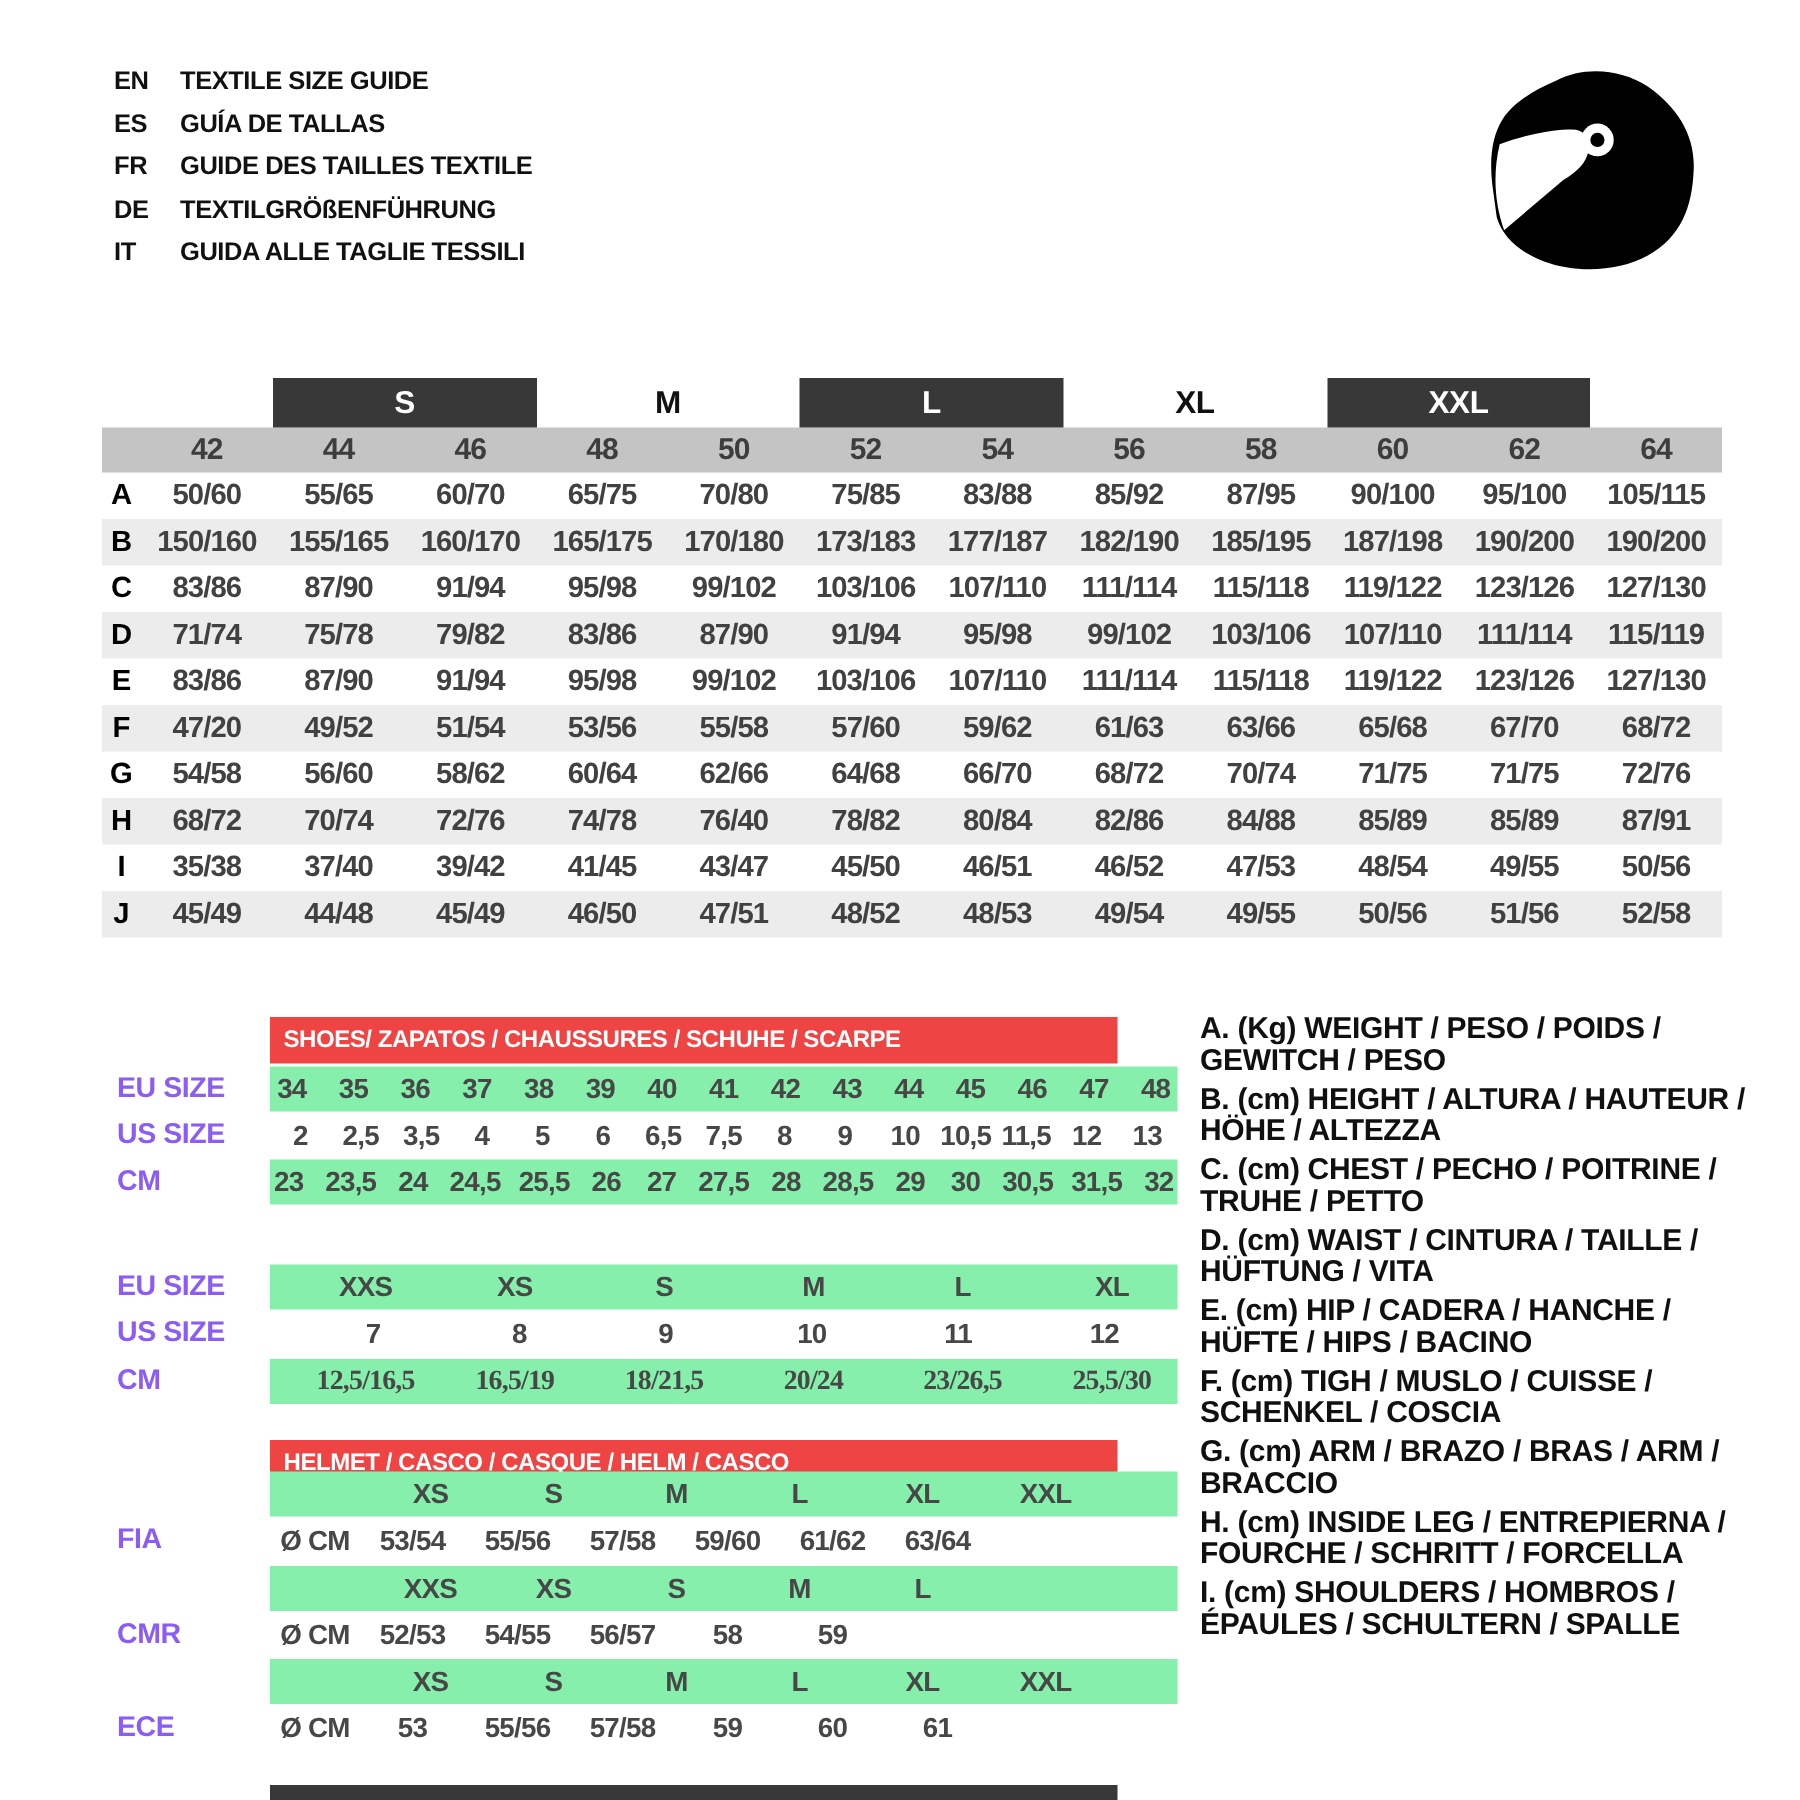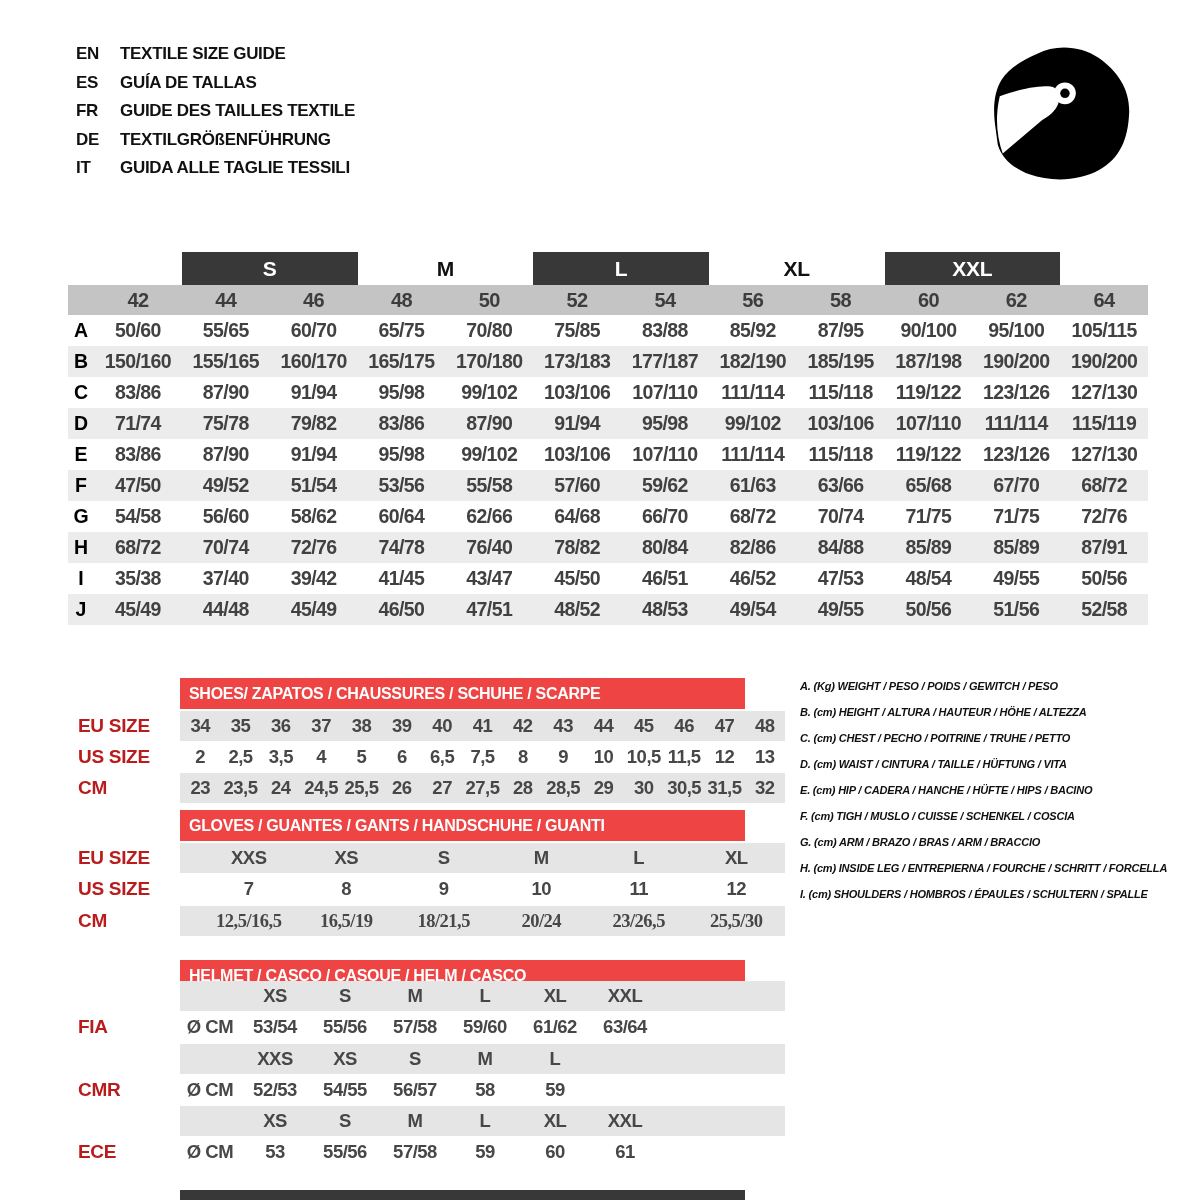--- a/index.html
+++ b/index.html
@@ -27,31 +27,31 @@
   .num-row .cell { color:#3d3d3d; font-size:20px; }
   .trow { height:31px; }
   .trow.alt { background:#ececec; }
   .trow .letter { color:#000; letter-spacing:0; }
 
   
   .sec-header { position:absolute; left:180px; width:565px; height:31px; background:#ef4444;
                 color:#fff; font-size:16px; line-height:31px; padding-left:9px;
                 box-sizing:border-box; letter-spacing:-0.3px; white-space:nowrap; }
   .sub-row { position:absolute; left:180px; width:605px; height:30px; display:grid; box-sizing:border-box; }
-  .sub-row.shaded { background:#e5e5e5; }
+  .sub-row.shaded { background:#86efac;gap:12px; }
   .sub-row .cell { font-size:18.5px; letter-spacing:-0.5px; color:#474747; }
   .shoes-grid  { grid-template-columns:repeat(15,1fr); }
   .gloves-grid { grid-template-columns:repeat(6,1fr); padding-left:20px; }
   .helmet-grid { grid-template-columns:60px repeat(6,70px); }
   .side-label { position:absolute; left:78px; height:30px; display:flex; align-items:center;
-                font-size:19px; letter-spacing:-0.3px; color:#b91c1c; white-space:nowrap; }
+                font-size:19px; letter-spacing:-0.3px; color:#8b5cf6; white-space:nowrap; }
 
   
   .legend { position:absolute; left:800px; top:676px; width:384px; }
-  .legend-item { font-size:11px; line-height:21px; margin-bottom:5px; letter-spacing:-0.2px; color:#101010;font-style:italic; }
+  .legend-item { font-size:20px; line-height:21px; margin-bottom:5px; letter-spacing:-0.2px; color:#101010; }
 
   
   .bottom-bar { position:absolute; left:180px; top:1190px; width:565px; height:10px; background:#383838; }
 </style>
 </head>
 <body>
 
 <div class="page">
 
   <div class="lang-block">
@@ -181,21 +181,21 @@
           <div class="cell">103/106</div>
           <div class="cell">107/110</div>
           <div class="cell">111/114</div>
           <div class="cell">115/118</div>
           <div class="cell">119/122</div>
           <div class="cell">123/126</div>
           <div class="cell">127/130</div>
         </div>
         <div class="tgrid trow alt">
           <div class="cell letter">F</div>
-          <div class="cell">47/50</div>
+          <div class="cell">47/20</div>
           <div class="cell">49/52</div>
           <div class="cell">51/54</div>
           <div class="cell">53/56</div>
           <div class="cell">55/58</div>
           <div class="cell">57/60</div>
           <div class="cell">59/62</div>
           <div class="cell">61/63</div>
           <div class="cell">63/66</div>
           <div class="cell">65/68</div>
           <div class="cell">67/70</div>
@@ -259,21 +259,20 @@
           <div class="cell">49/55</div>
           <div class="cell">50/56</div>
           <div class="cell">51/56</div>
           <div class="cell">52/58</div>
         </div>
       </div>
   </div>
 
   <div class="sec-header" style="top:678px">SHOES/ ZAPATOS / CHAUSSURES / SCHUHE / SCARPE</div>
 
-  <div class="sec-header" style="top:810px">GLOVES / GUANTES / GANTS / HANDSCHUHE / GUANTI</div>
 
   <div class="sec-header" style="top:960px">HELMET / CASCO / CASQUE / HELM / CASCO</div>
 
   <div id="subtables">
       <div class="side-label" style="top: 711px;">EU SIZE</div>
       <div class="sub-row shoes-grid shaded" style="top: 711px;">
         <div class="cell">34</div>
         <div class="cell">35</div>
         <div class="cell">36</div>
         <div class="cell">37</div>

